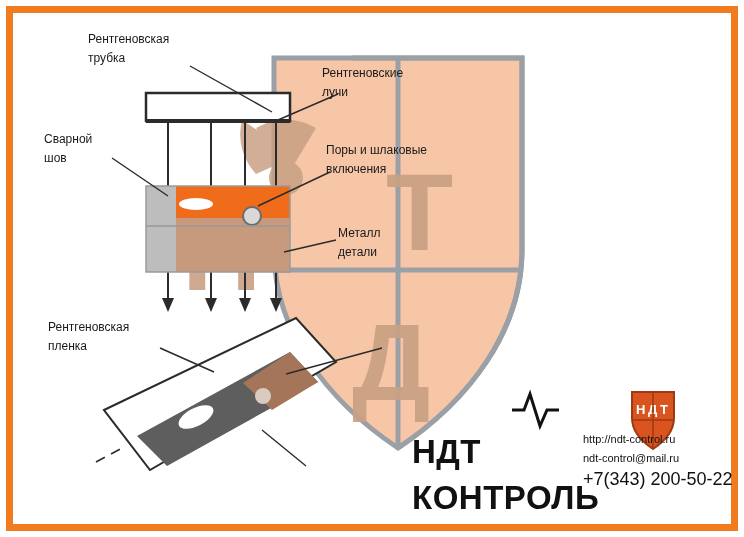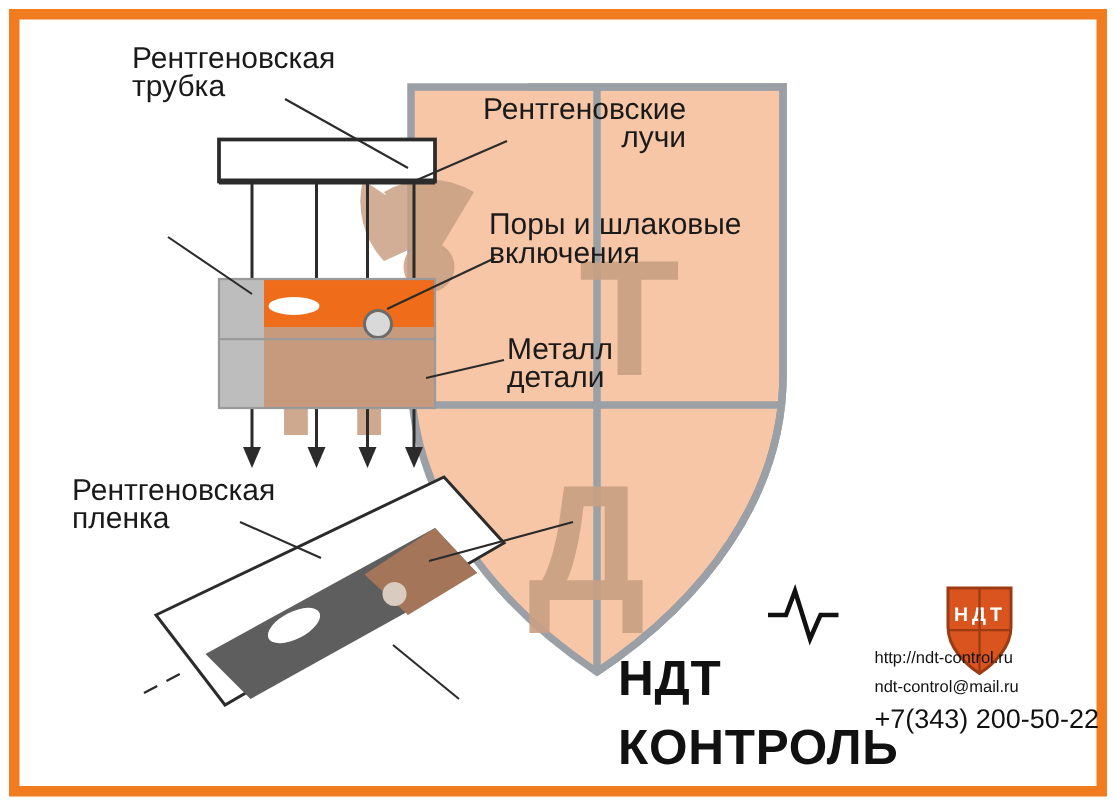--- a/index.html
+++ b/index.html
@@ -30,21 +30,21 @@
   .canvas {
     position: absolute;
     left: 0;
     top: 0;
     width: 744px;
     height: 537px;
   }
   .lbl {
     position: absolute;
     font-family: "Liberation Sans", sans-serif;
-    font-size: 20px;
+    font-size: 12px;
     line-height: 19px;
     color: #1a1a1a;
     white-space: pre;
   }
   .logo-text {
     position: absolute;
     font-family: "Liberation Sans", sans-serif;
     font-weight: bold;
     font-size: 33px;
     letter-spacing: 0.5px;
@@ -165,23 +165,25 @@
       </g>
       <line x1="653" y1="392" x2="653" y2="449" stroke="#9c3a12" stroke-width="1.5"></line>
       <line x1="632" y1="420" x2="674" y2="420" stroke="#9c3a12" stroke-width="1.5"></line>
     </g>
 
   </svg>
 
   <div class="lbl" style="left:88px; top:30px;">Рентгеновская
 трубка</div>
 
-  <div class="lbl" style="left:322px; top:64px;text-align:right;">Рентгеновские
+  <div class="lbl" style="left:322px; top:64px;">Рентгеновские
 лучи</div>
 
+  <div class="lbl" style="left:44px; top:130px;">Сварной
+шов</div>
 
   <div class="lbl" style="left:326px; top:141px;">Поры и шлаковые
 включения</div>
 
   <div class="lbl" style="left:338px; top:224px;">Металл
 детали</div>
 
   <div class="lbl" style="left:48px; top:318px;">Рентгеновская
 пленка</div>
 

